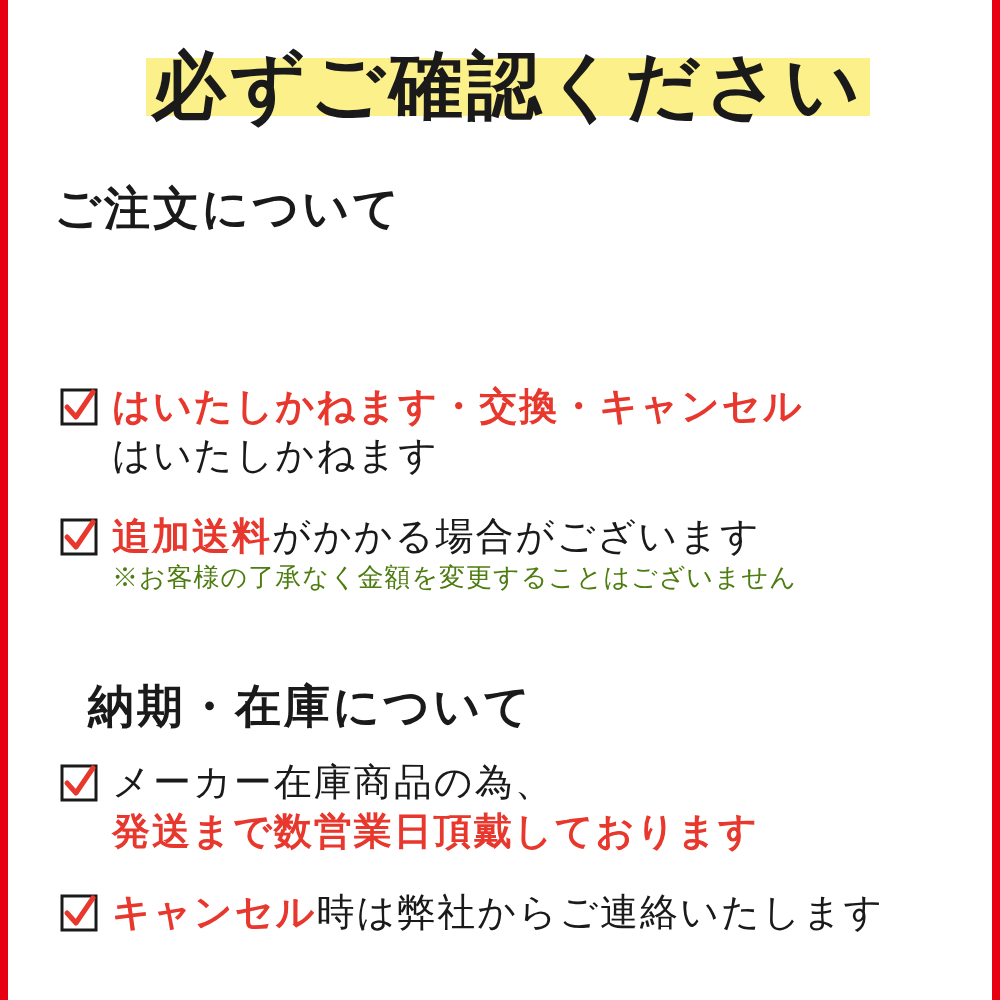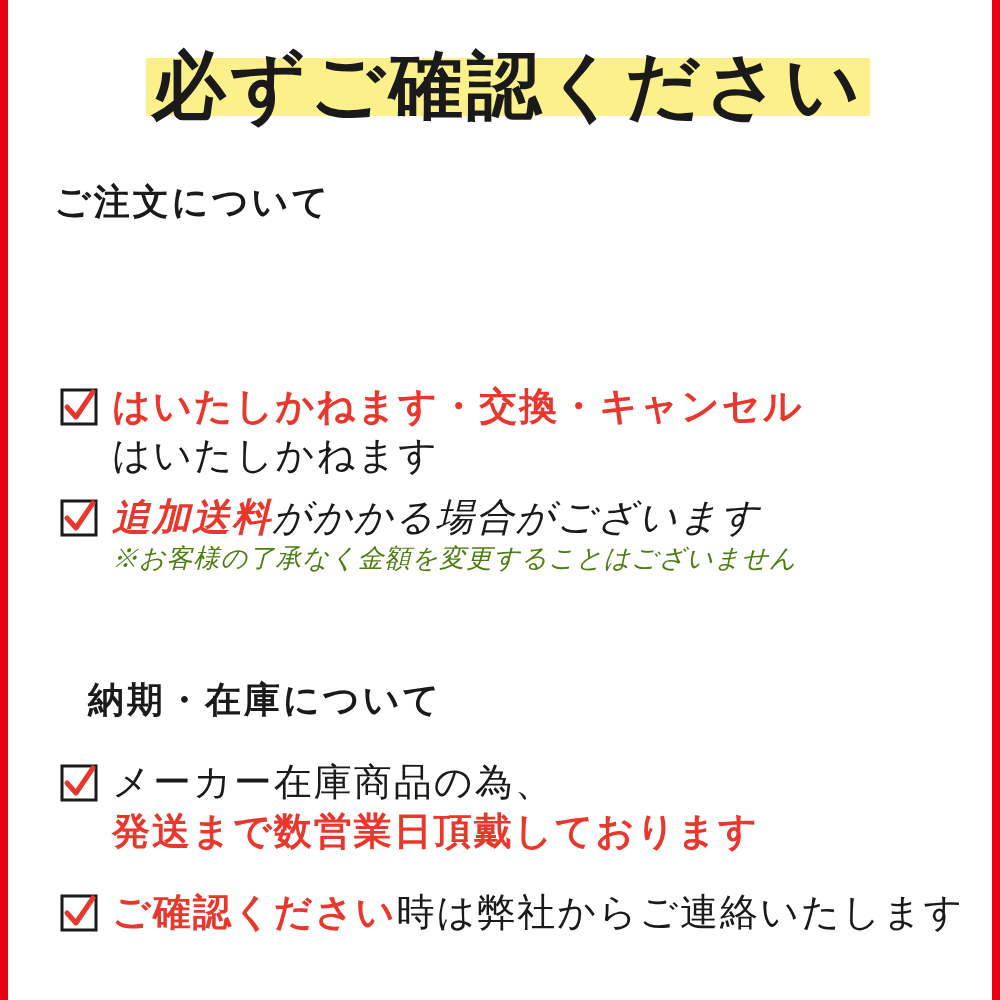--- a/index.html
+++ b/index.html
@@ -61,21 +61,21 @@
     font-weight: bold;
     letter-spacing: 4px;
     color: #1a1a1a;
     font-family: "DejaVu Serif", "Liberation Serif", serif;
   }
 
   
   .section-heading {
     position: absolute;
     left: 38px;
-    font-size: 36px;
+    font-size: 46px;
     font-weight: bold;
     letter-spacing: 3px;
     color: #1a1a1a;
     font-family: "DejaVu Serif", "Liberation Serif", serif;
     white-space: nowrap;
   }
   #heading-order { top: 178px; }
   #heading-delivery { top: 676px; margin-left: 34px; }
 
   
@@ -108,21 +108,21 @@
   }
   .line.small {
     font-size: 26px;
     color: #4d7c0f;
     letter-spacing: 1px;
     font-weight: normal;
   }
 
   #item-1 { top: 258px; }
   #item-2 { top: 382px; }
-  #item-3 { top: 493px; font-style: italic; }
+  #item-3 { top: 512px; }
   #item-4 { top: 758px; }
   #item-5 { top: 888px; }
 </style>
 </head>
 <body>
 
 <div class="page">
   <div class="inner">
 
     <div class="title-wrap">
@@ -176,18 +176,18 @@
     </div>
 
     <div class="item" id="item-5">
       <span class="check">
         <svg width="38" height="38" viewBox="0 0 38 38">
           <rect x="2" y="2" width="34" height="34" fill="none" stroke="#1a1a1a" stroke-width="3"></rect>
           <path d="M7 19 L16 29 L33 4" fill="none" stroke="#e8372c" stroke-width="5" stroke-linecap="round" stroke-linejoin="round"></path>
         </svg>
       </span>
       <div class="lines">
-        <div class="line"><span class="red">ご確認ください</span><span>時は弊社からご連絡いたします</span></div>
+        <div class="line"><span class="red">キャンセル</span><span>時は弊社からご連絡いたします</span></div>
       </div>
     </div>
 
   </div>
 </div>
 
 </body></html>

